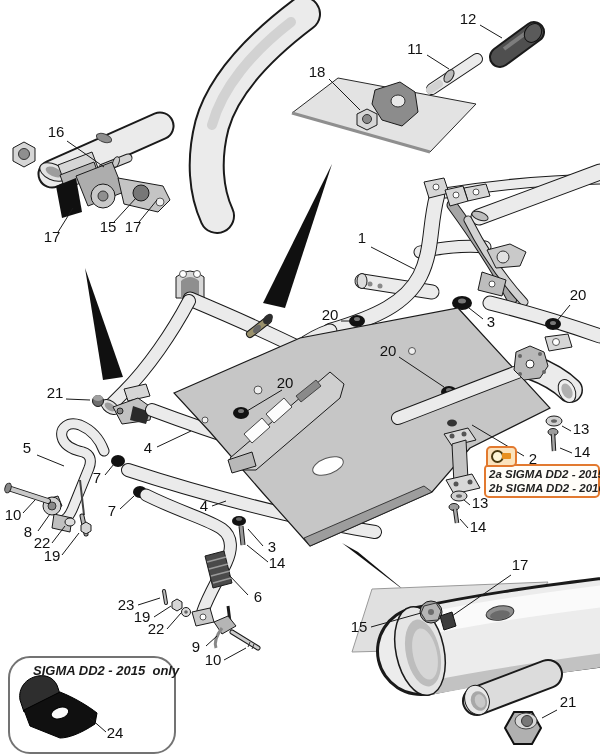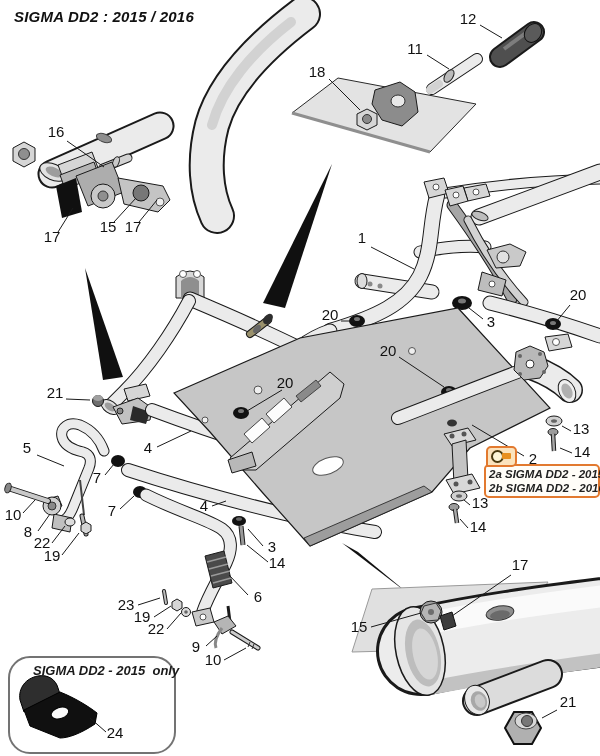--- a/index.html
+++ b/index.html
@@ -451,21 +451,20 @@
     <text class="num" x="258" y="602">6</text>
     <text class="num" x="196" y="652">9</text>
     <text class="num" x="213" y="665">10</text>
     <text class="num" x="520" y="570">17</text>
     <text class="num" x="359" y="632">15</text>
     <text class="num" x="568" y="707">21</text>
     <text class="num" x="115" y="738">24</text>
   </g>
 </svg>
 
-  <div class="title">SIGMA DD2 : 2015 / 2016</div>
 
   <div class="notebadge">
     <span class="lens"></span>
     <span class="tag"></span>
   </div>
   <div class="notebox">
     <div>2a SIGMA DD2 - 2015</div>
     <div>2b SIGMA DD2 - 2016</div>
   </div>
 

